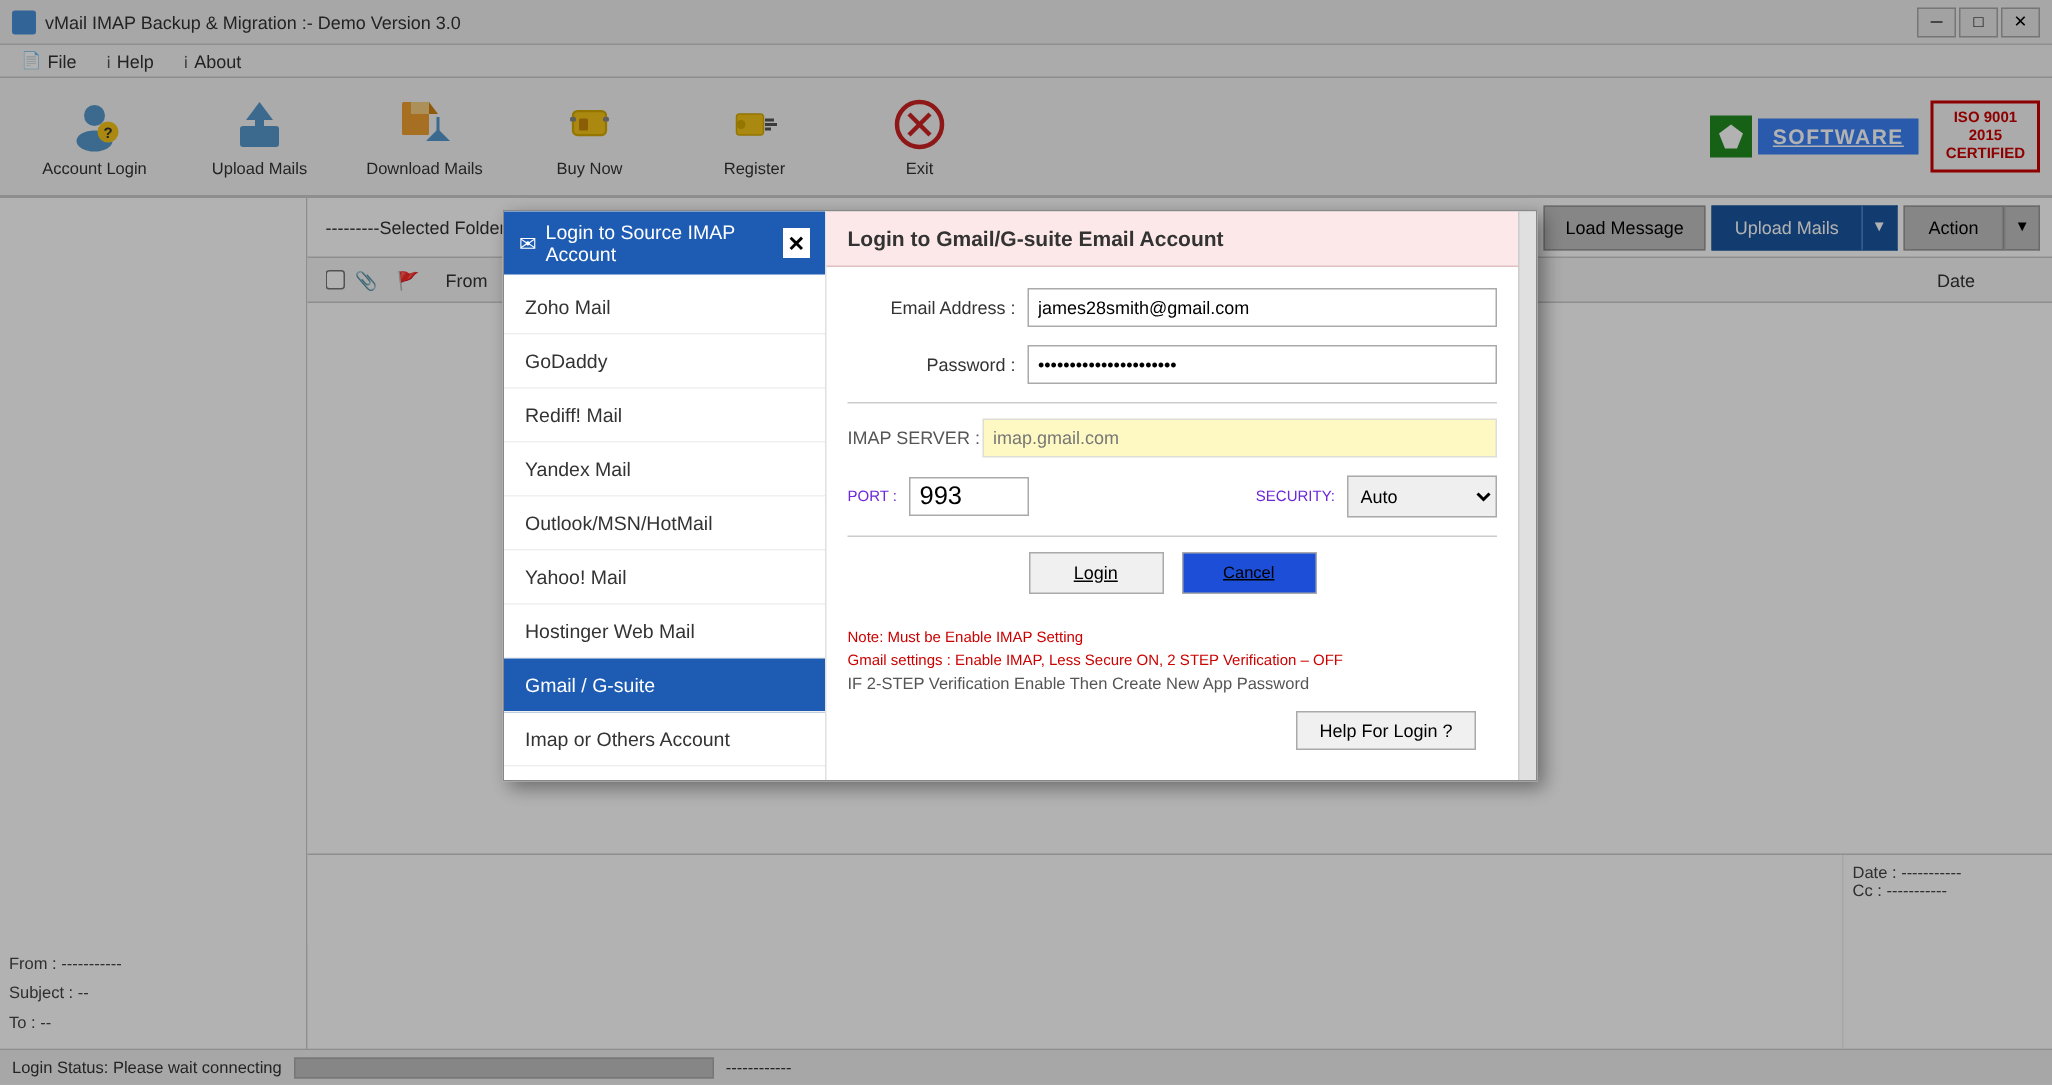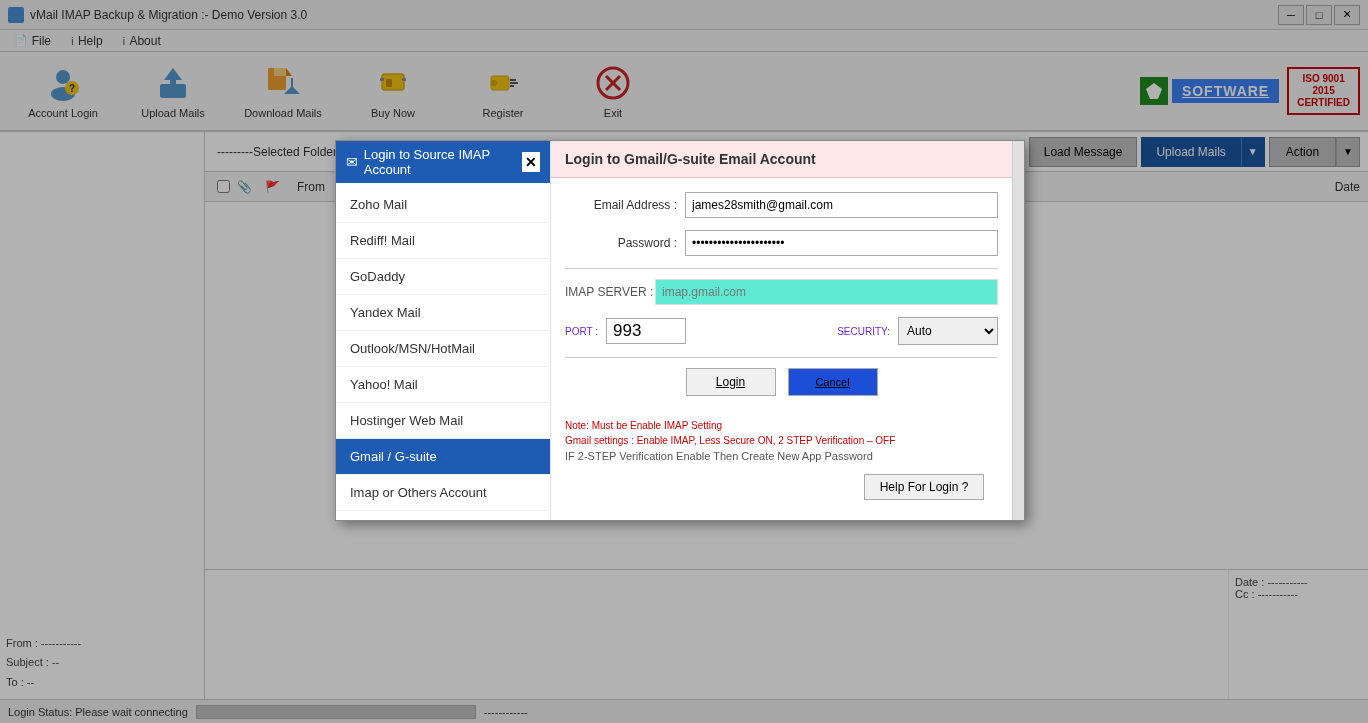--- a/index.html
+++ b/index.html
@@ -165,21 +165,21 @@
       border-bottom: 1px solid #ccc;
       height: 30px;
       background: #f5f5f5;
       padding: 0 4px;
     }
     .th-check { width: 28px; display: flex; align-items: center; justify-content: center; }
     .th-attach { width: 28px; }
     .th-flag { width: 28px; }
     .th-from { flex: 2; padding: 0 4px; font-size: 12px; color: #333; }
     .th-subject { flex: 3; padding: 0 4px; font-size: 12px; color: #333; }
-    .th-date { width: 120px; padding: 0 4px; font-size: 12px; color: #333; text-align: right; }
+    .th-date { width: 120px; padding: 0 4px; font-size: 12px; color: #333; text-align: center; }
     .bottom-left {
       width: 205px;
       border-right: 1px solid #ccc;
       padding: 6px;
       font-size: 11px;
       color: #333;
     }
 
     
     .status-bar {
@@ -323,21 +323,21 @@
     }
     .imap-label {
       width: 90px;
       font-size: 12px;
       color: #555;
     }
     .imap-input {
       flex: 1;
       height: 26px;
       border: 1px solid #ddd;
-      background: #5eead4;
+      background: #fef9c3;
       padding: 0 6px;
       font-size: 12px;
       color: #777;
     }
     .divider-line {
       border: none;
       border-top: 1px solid #ccc;
       margin: 6px 0 10px 0;
     }
     .btn-row {
@@ -571,22 +571,22 @@
     <div class="dialog-sidebar">
       <div class="dialog-titlebar">
         <div style="display:flex;align-items:center;">
           <span class="dialog-titlebar-icon">✉</span>
           <span>Login to Source IMAP Account</span>
         </div>
         <button class="dialog-close-btn">✕</button>
       </div>
       <div class="dialog-sidebar-items">
         <div class="sidebar-item">Zoho Mail</div>
+        <div class="sidebar-item">GoDaddy</div>
         <div class="sidebar-item">Rediff! Mail</div>
-        <div class="sidebar-item">GoDaddy</div>
         <div class="sidebar-item">Yandex Mail</div>
         <div class="sidebar-item">Outlook/MSN/HotMail</div>
         <div class="sidebar-item">Yahoo! Mail</div>
         <div class="sidebar-item">Hostinger Web Mail</div>
         <div class="sidebar-item active">Gmail / G-suite</div>
         <div class="sidebar-item">Imap or Others Account</div>
       </div>
     </div>
 
     <div class="dialog-content">

